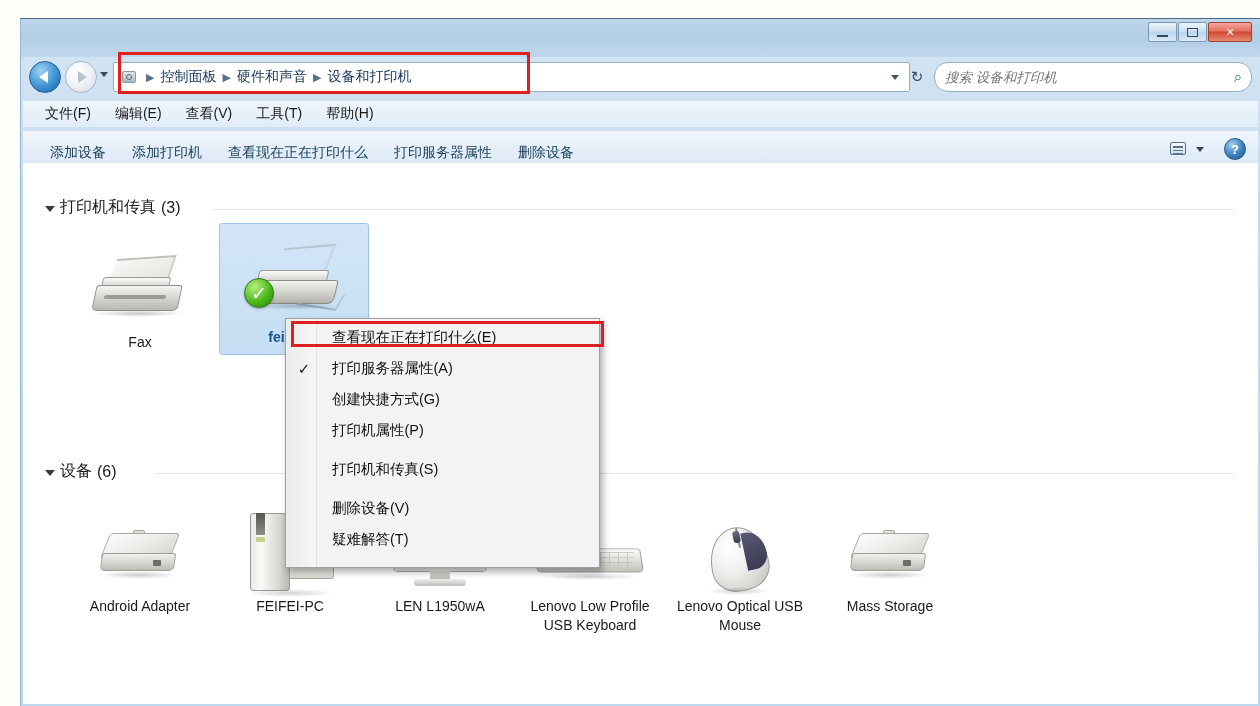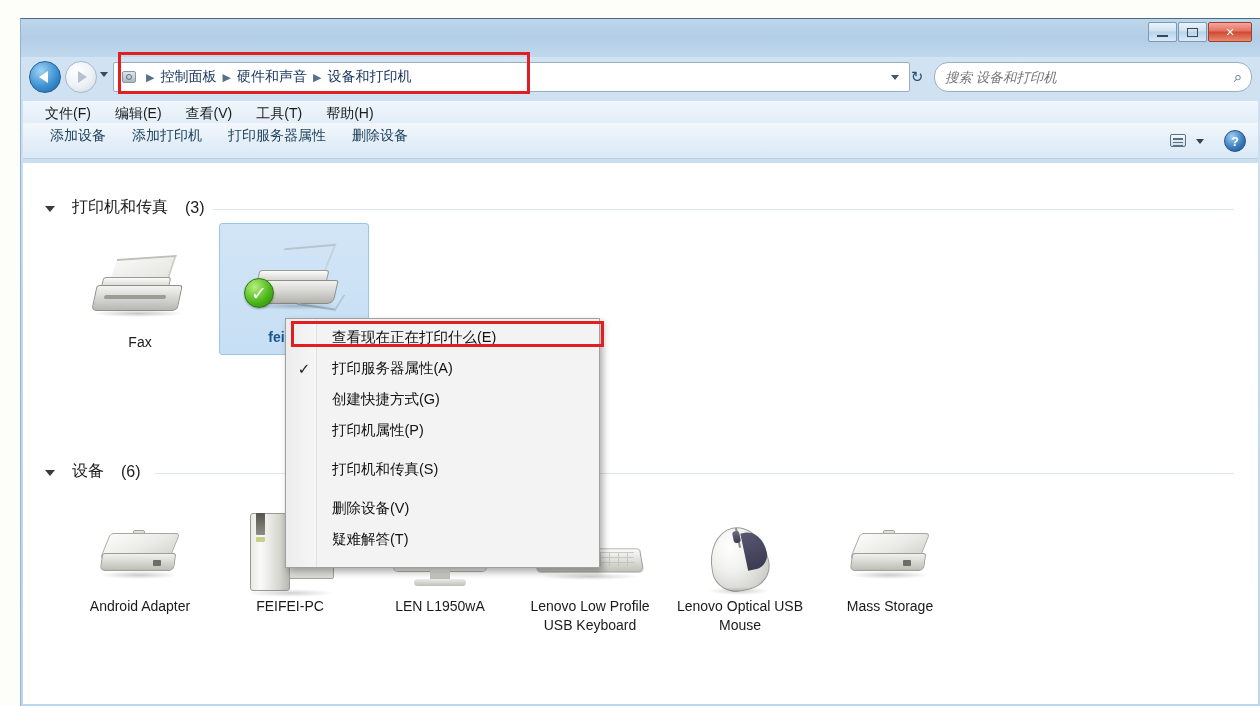--- a/index.html
+++ b/index.html
@@ -252,27 +252,27 @@
     color: #1a1a1a;
     padding: 3px 12px;
     white-space: nowrap;
     text-align: center;
   }
 
   
   .toolbar {
     position: absolute;
     left: 2px;
-    top: 104px;
+    top: 112px;
     right: 2px;
     height: 36px;
     background: linear-gradient(to bottom, #f2f7fc 0%, #e4eef8 55%, #dbe9f6 100%);
     border-bottom: 1px solid #b9cfe2;
     display: flex;
-    align-items: flex-start;
+    align-items: flex-end;
     padding-left: 14px;
     box-sizing: border-box;
   }
   .tool-item {
     font-size: 14px;
     color: #21455e;
     padding: 4px 13px;
     white-space: nowrap;
   }
   .tool-right {
@@ -331,21 +331,21 @@
     top: 144px;
     right: 2px;
     bottom: 2px;
     background: #ffffff;
     overflow: hidden;
   }
   .group-header {
     position: absolute;
     display: flex;
     align-items: center;
-    gap: 17px;
+    gap: 5px;
   }
   .grp-tri {
     width: 0; height: 0;
     border-left: 5px solid transparent;
     border-right: 5px solid transparent;
     border-top: 6px solid #3a3a3a;
     margin-top: 2px;
   }
   .grp-text {
     font-size: 16px;
@@ -836,20 +836,21 @@
       <div class="menu-item">文件(F)</div>
       <div class="menu-item">编辑(E)</div>
       <div class="menu-item">查看(V)</div>
       <div class="menu-item">工具(T)</div>
       <div class="menu-item">帮助(H)</div>
     </div>
 
     <div class="toolbar">
       <div class="tool-item">添加设备</div>
       <div class="tool-item">添加打印机</div>
+      <div class="tool-item">查看现在正在打印什么</div>
       <div class="tool-item">打印服务器属性</div>
       <div class="tool-item">删除设备</div>
 
       <div class="tool-right">
         <div class="view-icon">
           <i class="vi-box"></i>
           <i class="vi-line" style="top:6px"></i>
           <i class="vi-line" style="top:9.5px"></i>
           <i class="vi-line" style="top:13px"></i>
         </div>

